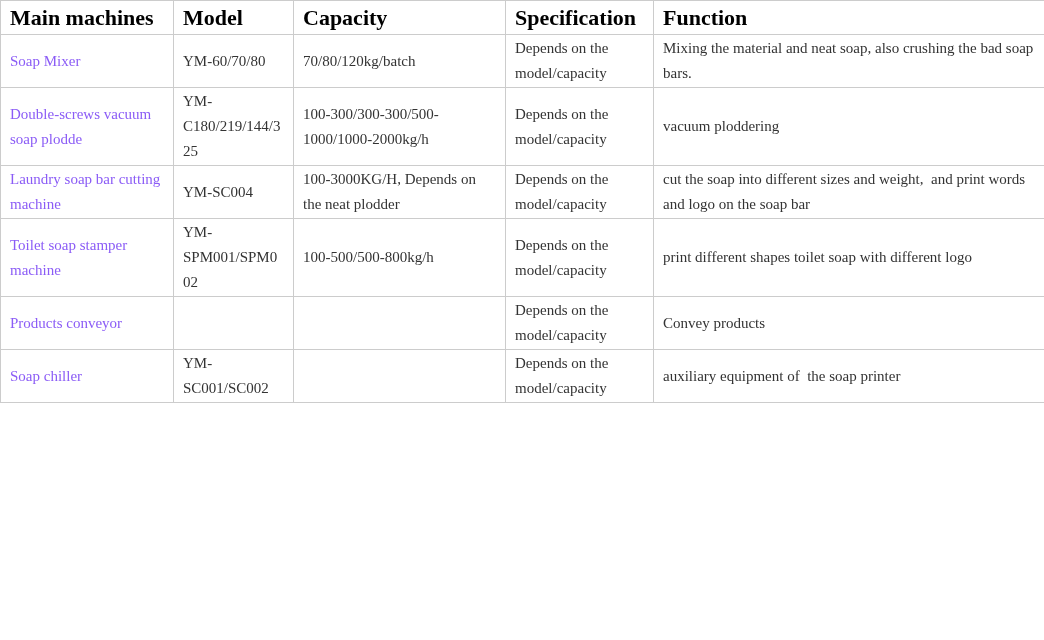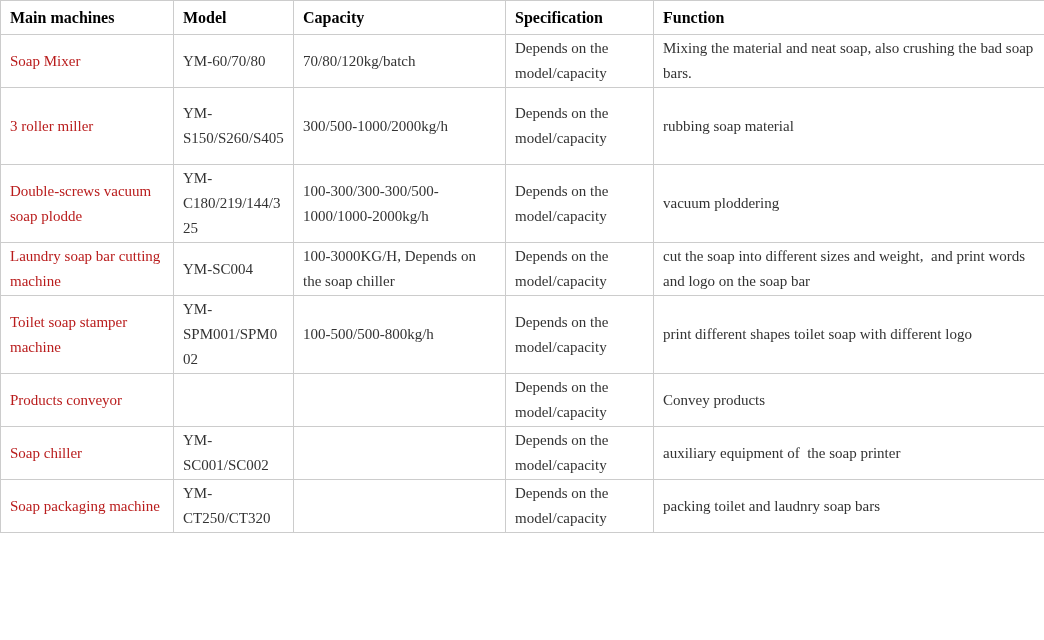--- a/index.html
+++ b/index.html
@@ -32,32 +32,32 @@
   table.spec-table td {
     border: 1px solid #cccccc;
     padding: 1px 9px;
     vertical-align: middle;
     text-align: left;
     overflow-wrap: break-word;
     word-wrap: break-word;
     white-space: pre-wrap;
   }
   table.spec-table th {
-    font-size: 16px;
+    font-size: 22px;
     font-weight: bold;
     color: #000000;
     height: 31px;
     white-space: nowrap;
     overflow: hidden;
   }
   tr.h53 { height: 53px; }
   tr.h77 { height: 77px; }
 
   td.machine a {
-    color: #b91c1c;
+    color: #8b5cf6;
     text-decoration: none;
     cursor: pointer;
   }
 </style>
 </head>
 <body>
 
 <div class="page">
   <table class="spec-table">
     <colgroup>
@@ -78,37 +78,30 @@
     </thead>
     <tbody>
       <tr class="h53">
         <td class="machine"><a>Soap Mixer</a></td>
         <td>YM-60/70/80</td>
         <td>70/80/120kg/batch</td>
         <td>Depends on the model/capacity</td>
         <td>Mixing the material and neat soap, also crushing the bad soap bars.</td>
       </tr>
       <tr class="h77">
-        <td class="machine"><a>3 roller miller</a></td>
-        <td>YM-S150/S260/S405</td>
-        <td>300/500-1000/2000kg/h</td>
-        <td>Depends on the model/capacity</td>
-        <td>rubbing soap material</td>
-      </tr>
-      <tr class="h77">
         <td class="machine"><a>Double-screws vacuum soap plodde</a></td>
         <td>YM-C180/219/144/325</td>
         <td>100-300/300-300/500-1000/1000-2000kg/h</td>
         <td>Depends on the model/capacity</td>
         <td>vacuum ploddering</td>
       </tr>
       <tr class="h53">
         <td class="machine"><a>Laundry soap bar cutting machine</a></td>
         <td>YM-SC004</td>
-        <td>100-3000KG/H, Depends on the soap chiller</td>
+        <td>100-3000KG/H, Depends on the neat plodder</td>
         <td>Depends on the model/capacity</td>
         <td>cut the soap into different sizes and weight,  and print words and logo on the soap bar</td>
       </tr>
       <tr class="h77">
         <td class="machine"><a>Toilet soap stamper machine</a></td>
         <td>YM-SPM001/SPM002</td>
         <td>100-500/500-800kg/h</td>
         <td>Depends on the model/capacity</td>
         <td>print different shapes toilet soap with different logo</td>
       </tr>
@@ -119,22 +112,15 @@
         <td>Depends on the model/capacity</td>
         <td>Convey products</td>
       </tr>
       <tr class="h53">
         <td class="machine"><a>Soap chiller</a></td>
         <td>YM-SC001/SC002</td>
         <td></td>
         <td>Depends on the model/capacity</td>
         <td>auxiliary equipment of  the soap printer</td>
       </tr>
-      <tr class="h53">
-        <td class="machine"><a>Soap packaging machine</a></td>
-        <td>YM-CT250/CT320</td>
-        <td></td>
-        <td>Depends on the model/capacity</td>
-        <td>packing toilet and laudnry soap bars</td>
-      </tr>
     </tbody>
   </table>
 </div>
 
 </body></html>

